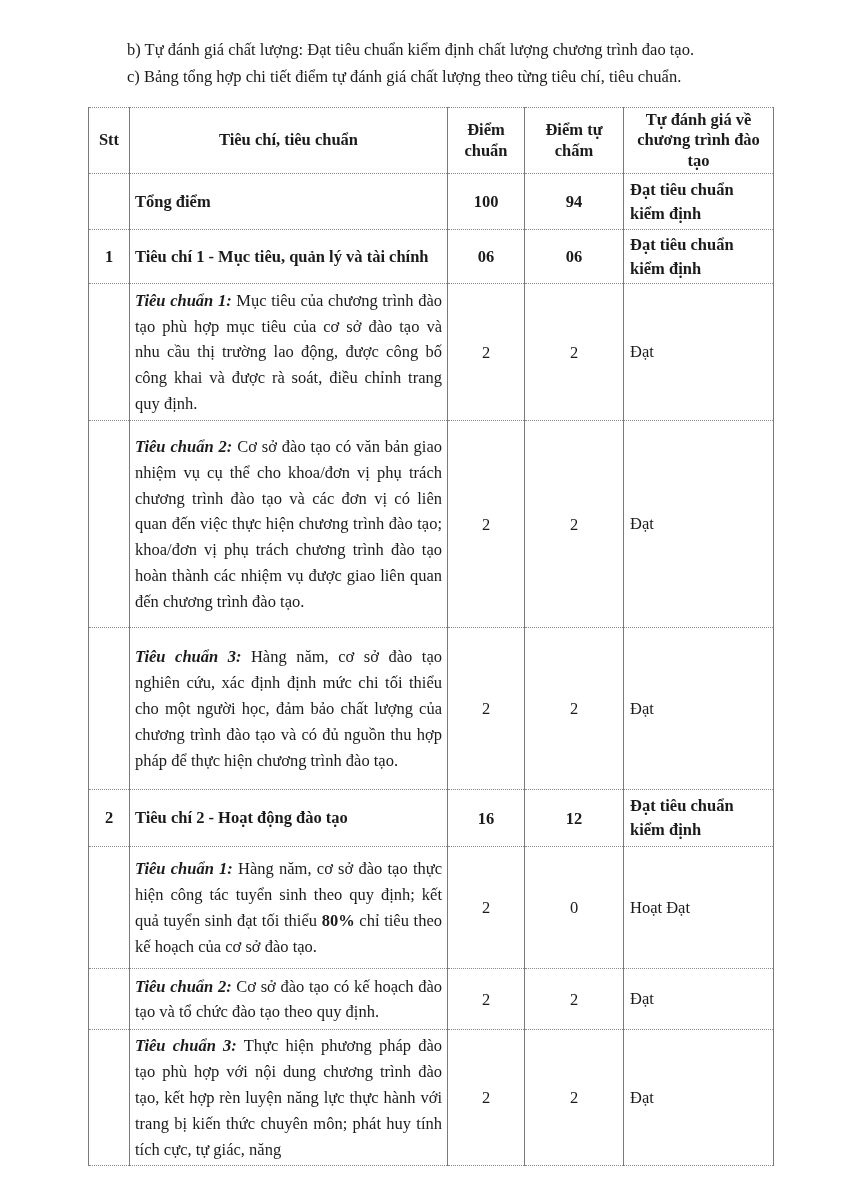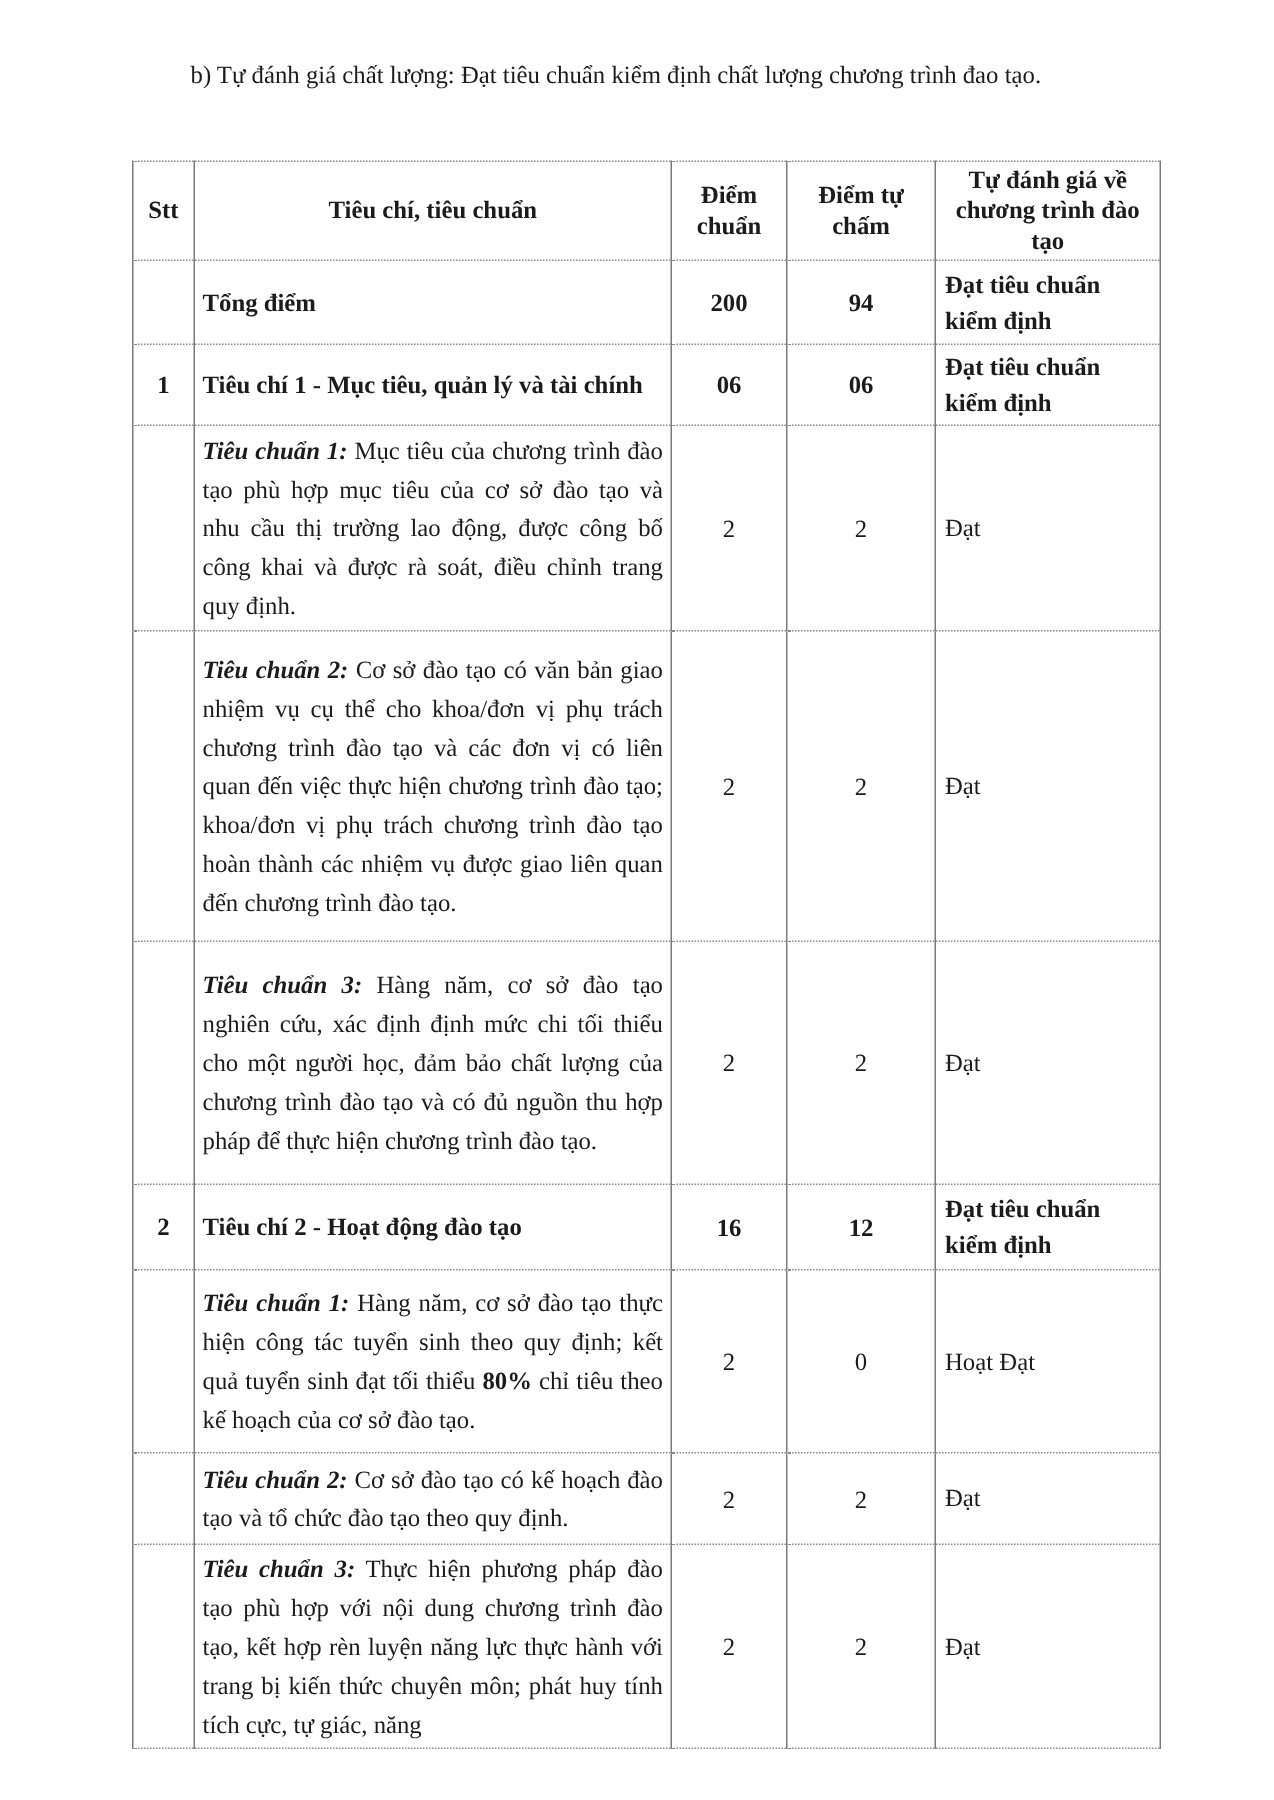--- a/index.html
+++ b/index.html
@@ -92,20 +92,21 @@
   .seg-b  { font-weight: bold; }
   .seg-r  { font-weight: normal; }
 </style>
 </head>
 <body>
 
 <div class="page">
 
   <div class="intro">
     <div class="intro-line">b) Tự đánh giá chất lượng: Đạt tiêu chuẩn kiểm định chất lượng chương trình đao tạo.</div>
+    <div class="intro-line">c) Bảng tổng hợp chi tiết điểm tự đánh giá chất lượng theo từng tiêu chí, tiêu chuẩn.</div>
   </div>
 
   <table class="assessment-table">
     <colgroup>
       <col style="width:41px">
       <col style="width:318px">
       <col style="width:77px">
       <col style="width:99px">
       <col style="width:150px">
     </colgroup>
@@ -115,21 +116,21 @@
         <th>Tiêu chí, tiêu chuẩn</th>
         <th>Điểm chuẩn</th>
         <th>Điểm tự chấm</th>
         <th>Tự đánh giá về chương trình đào tạo</th>
       </tr>
     </thead>
     <tbody id="table-body">
         <tr class="row-summary r0">
       <td class="cell-stt"></td>
       <td class="cell-name"><span class="seg-b">Tổng điểm</span></td>
-      <td class="cell-score">200</td>
+      <td class="cell-score">100</td>
       <td class="cell-self">94</td>
       <td class="cell-assess">Đạt tiêu chuẩn kiểm định</td>
     </tr>
         <tr class="row-group r1">
       <td class="cell-stt">1</td>
       <td class="cell-name"><span class="seg-b">Tiêu chí 1 - Mục tiêu, quản lý và tài chính</span></td>
       <td class="cell-score">06</td>
       <td class="cell-self">06</td>
       <td class="cell-assess">Đạt tiêu chuẩn kiểm định</td>
     </tr>

